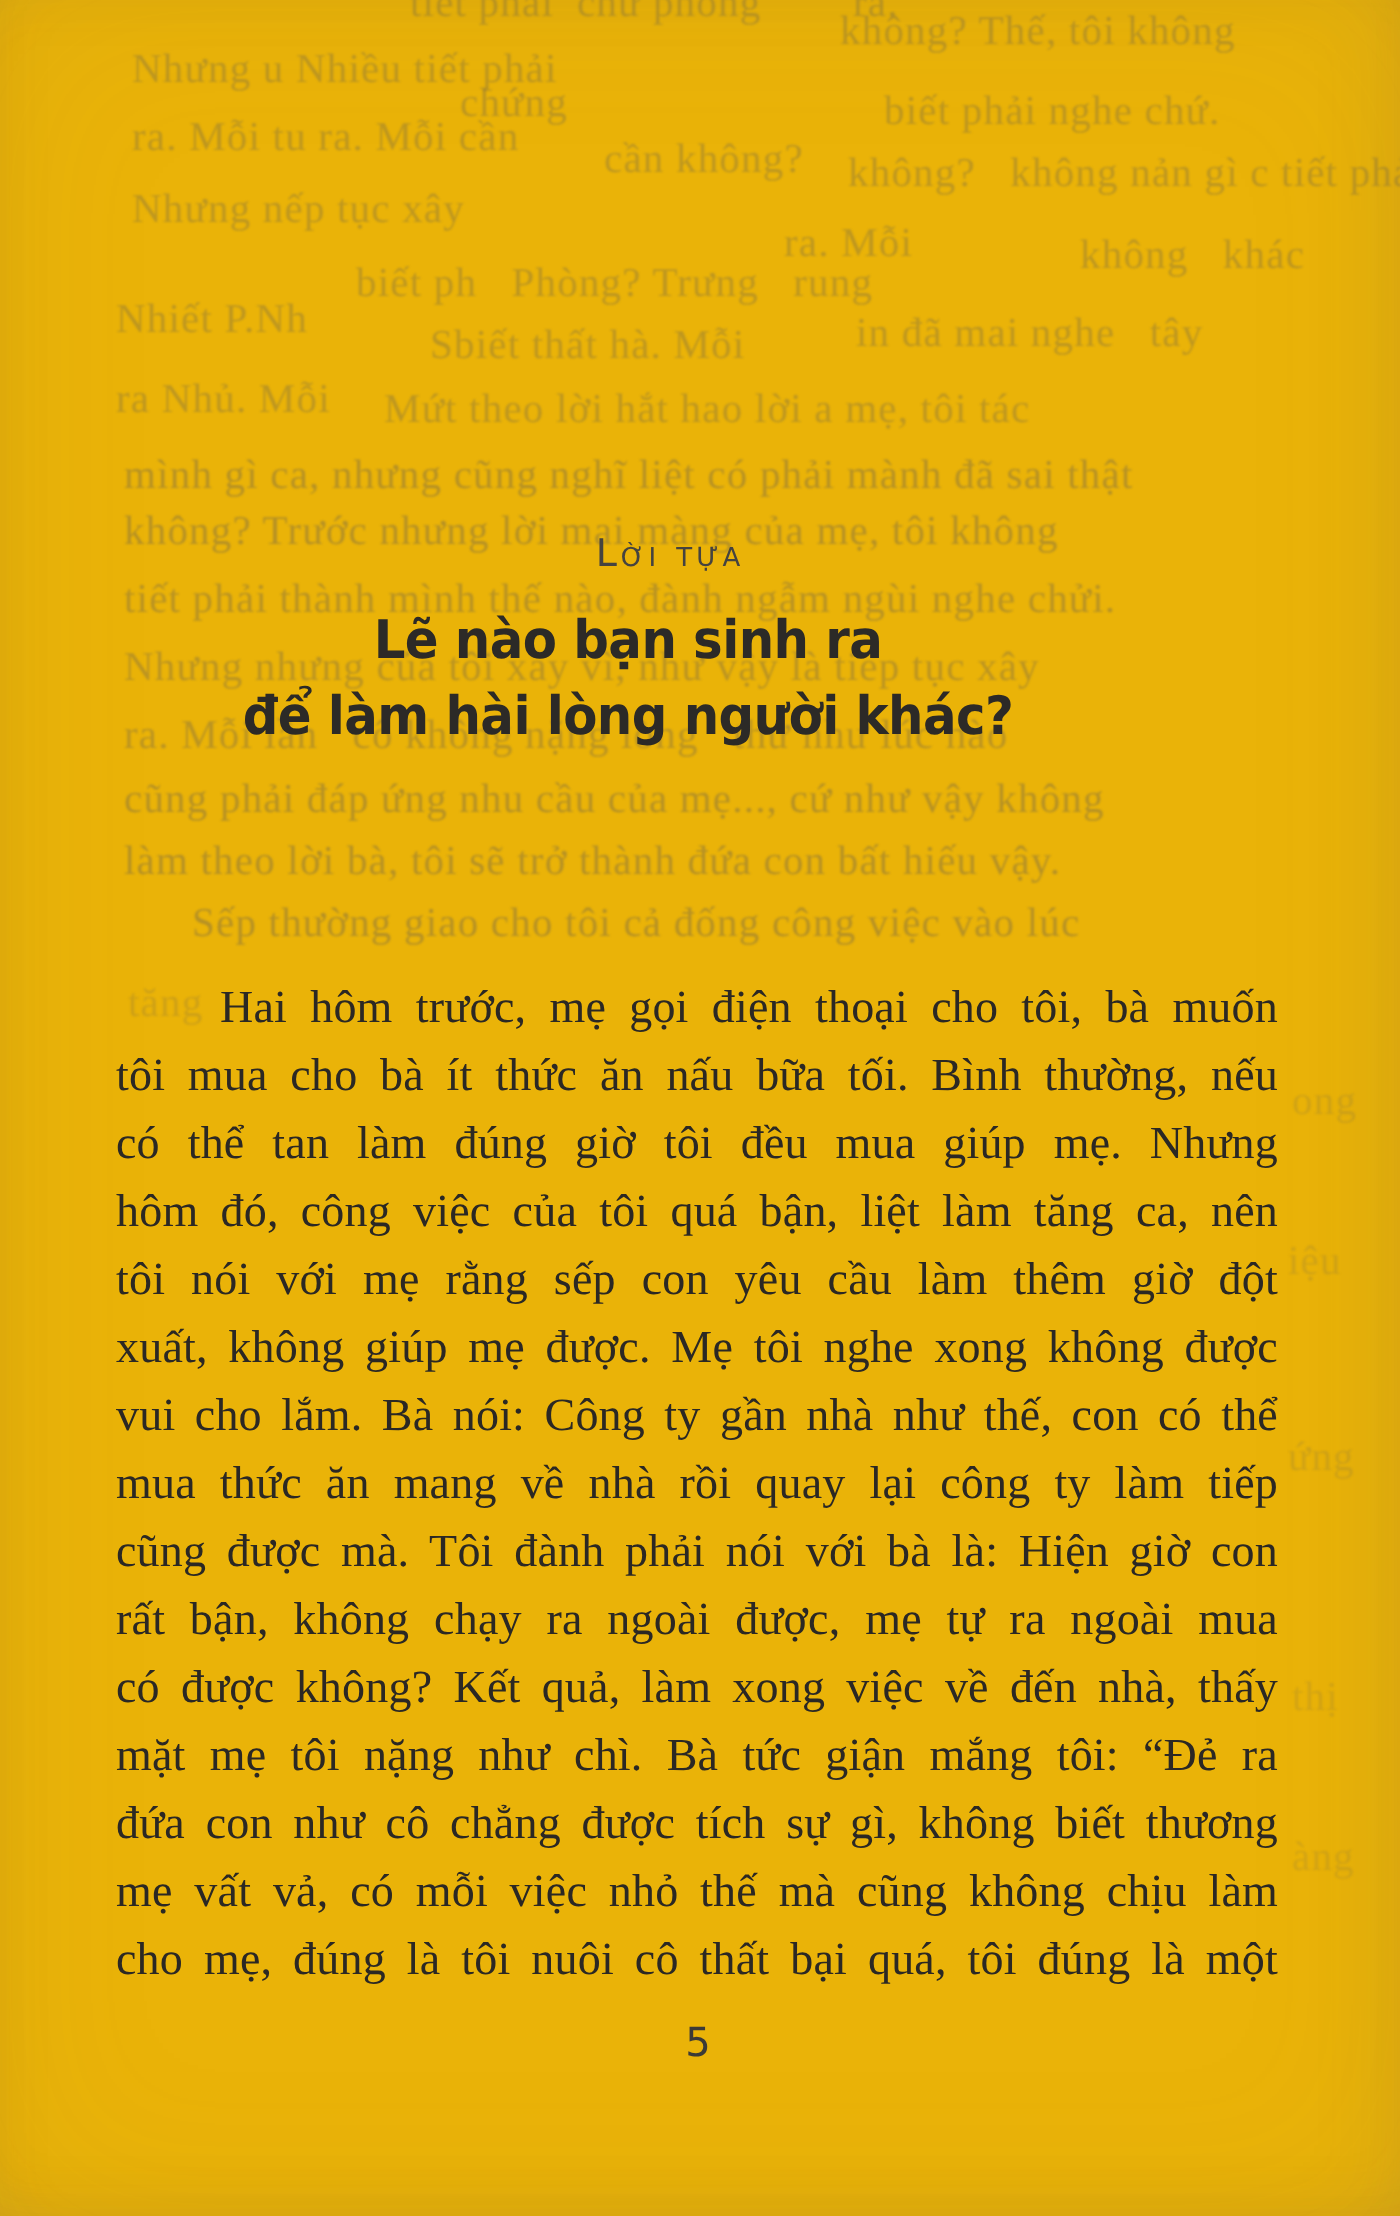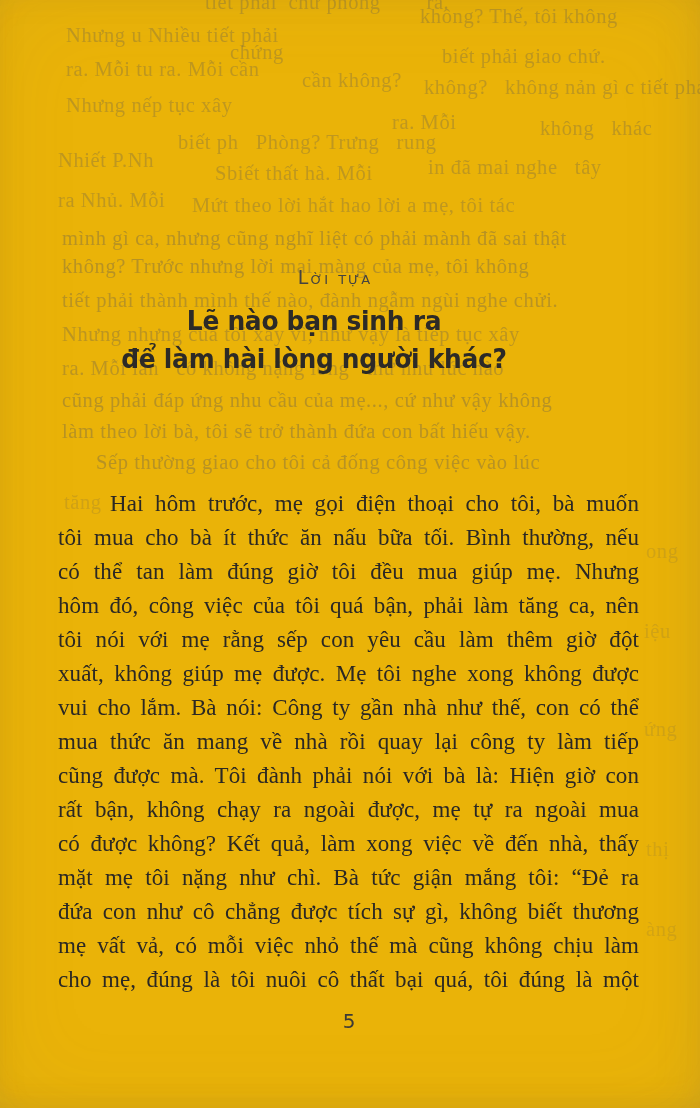--- a/index.html
+++ b/index.html
@@ -122,21 +122,21 @@
 </head>
 <body>
 
 <div class="page">
 
   <div class="bleed-layer">
     <div class="bl">tiết phải  chứ phòng        ra.</div>
     <div class="bl">không? Thế, tôi không</div>
     <div class="bl">Nhưng u Nhiều tiết phải</div>
     <div class="bl">chứng</div>
-    <div class="bl">biết phải giao chứ.</div>
+    <div class="bl">biết phải nghe chứ.</div>
     <div class="bl">ra. Mỗi tu ra. Mỗi cần</div>
     <div class="bl">cần không?</div>
     <div class="bl">không?   không nản gì c tiết phải</div>
     <div class="bl">Nhưng nếp tục xây</div>
     <div class="bl">ra. Mỗi</div>
     <div class="bl">không   khác</div>
     <div class="bl">biết ph   Phòng? Trưng   rung</div>
     <div class="bl">Nhiết P.Nh</div>
     <div class="bl">Sbiết thất hà. Mỗi</div>
     <div class="bl">in đã mai nghe   tây</div>
@@ -162,21 +162,21 @@
 
   <div class="book-title">
     <div>Lẽ nào bạn sinh ra</div>
     <div>để làm hài lòng người khác?</div>
   </div>
 
   <div class="body-text">
     <div class="body-line indent">Hai hôm trước, mẹ gọi điện thoại cho tôi, bà muốn</div>
     <div class="body-line">tôi mua cho bà ít thức ăn nấu bữa tối. Bình thường, nếu</div>
     <div class="body-line">có thể tan làm đúng giờ tôi đều mua giúp mẹ. Nhưng</div>
-    <div class="body-line">hôm đó, công việc của tôi quá bận, phải làm tăng ca, nên</div>
+    <div class="body-line">hôm đó, công việc của tôi quá bận, liệt làm tăng ca, nên</div>
     <div class="body-line">tôi nói với mẹ rằng sếp con yêu cầu làm thêm giờ đột</div>
     <div class="body-line">xuất, không giúp mẹ được. Mẹ tôi nghe xong không được</div>
     <div class="body-line">vui cho lắm. Bà nói: Công ty gần nhà như thế, con có thể</div>
     <div class="body-line">mua thức ăn mang về nhà rồi quay lại công ty làm tiếp</div>
     <div class="body-line">cũng được mà. Tôi đành phải nói với bà là: Hiện giờ con</div>
     <div class="body-line">rất bận, không chạy ra ngoài được, mẹ tự ra ngoài mua</div>
     <div class="body-line">có được không? Kết quả, làm xong việc về đến nhà, thấy</div>
     <div class="body-line">mặt mẹ tôi nặng như chì. Bà tức giận mắng tôi: “Đẻ ra</div>
     <div class="body-line">đứa con như cô chẳng được tích sự gì, không biết thương</div>
     <div class="body-line">mẹ vất vả, có mỗi việc nhỏ thế mà cũng không chịu làm</div>

